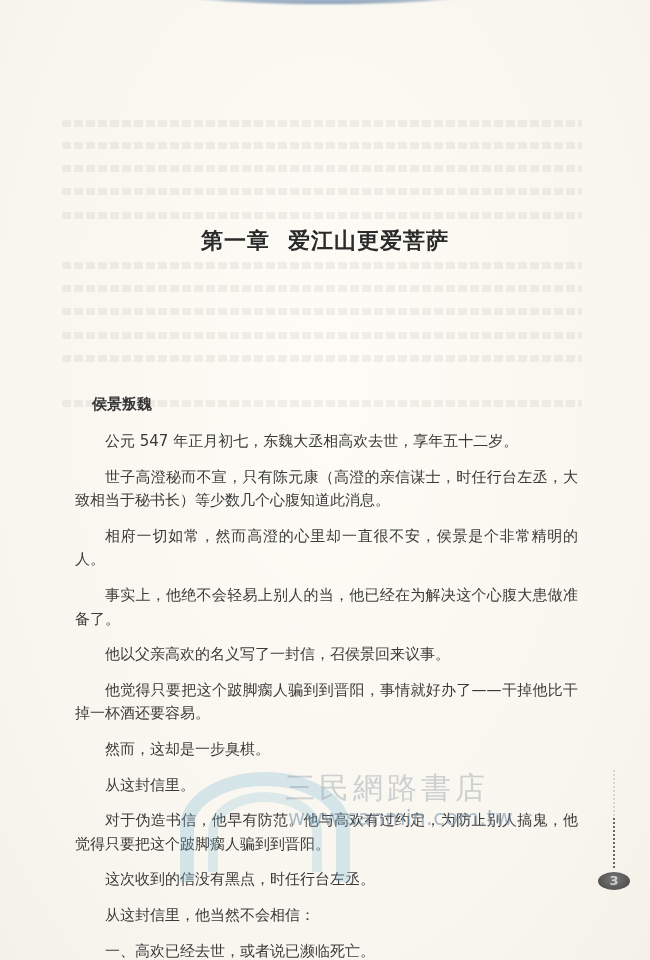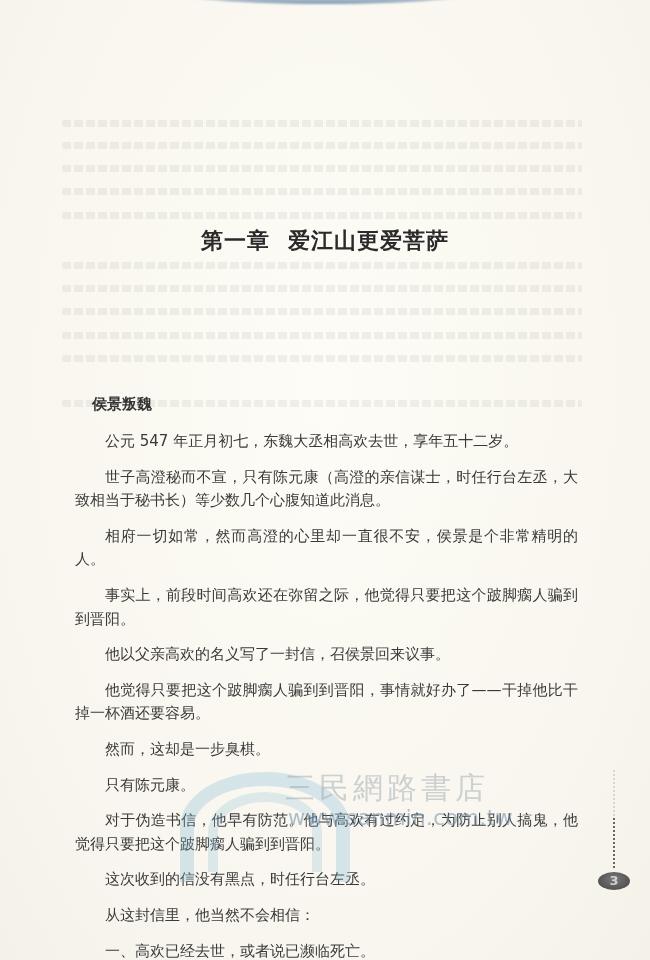--- a/index.html
+++ b/index.html
@@ -183,25 +183,25 @@
   <div class="chapter-title">
     <span class="num">第一章</span><span>爱江山更爱菩萨</span>
   </div>
 
   <div class="section-title">侯景叛魏</div>
 
   <div class="body-text">
     <p>公元 547 年正月初七，东魏大丞相高欢去世，享年五十二岁。</p>
     <p>世子高澄秘而不宣，只有陈元康（高澄的亲信谋士，时任行台左丞，大致相当于秘书长）等少数几个心腹知道此消息。</p>
     <p>相府一切如常，然而高澄的心里却一直很不安，侯景是个非常精明的人。</p>
-    <p>事实上，前段时间高欢还在弥留之际，他觉得只要把这个跛脚瘸人骗到到晋阳。</p>
+    <p>事实上，他绝不会轻易上别人的当，他已经在为解决这个心腹大患做准备了。</p>
     <p>他以父亲高欢的名义写了一封信，召侯景回来议事。</p>
     <p>他觉得只要把这个跛脚瘸人骗到到晋阳，事情就好办了——干掉他比干掉一杯酒还要容易。</p>
     <p>然而，这却是一步臭棋。</p>
-    <p>只有陈元康。</p>
+    <p>从这封信里。</p>
     <p>对于伪造书信，他早有防范。他与高欢有过约定，为防止别人搞鬼，他觉得只要把这个跛脚瘸人骗到到晋阳。</p>
     <p>这次收到的信没有黑点，时任行台左丞。</p>
     <p>从这封信里，他当然不会相信：</p>
     <p>一、高欢已经去世，或者说已濒临死亡。</p>
     <p>鉴定完毕。</p>
   </div>
 
   <div class="watermark">
     <div class="wm-arc"></div>
     <div class="wm-arc2"></div>

